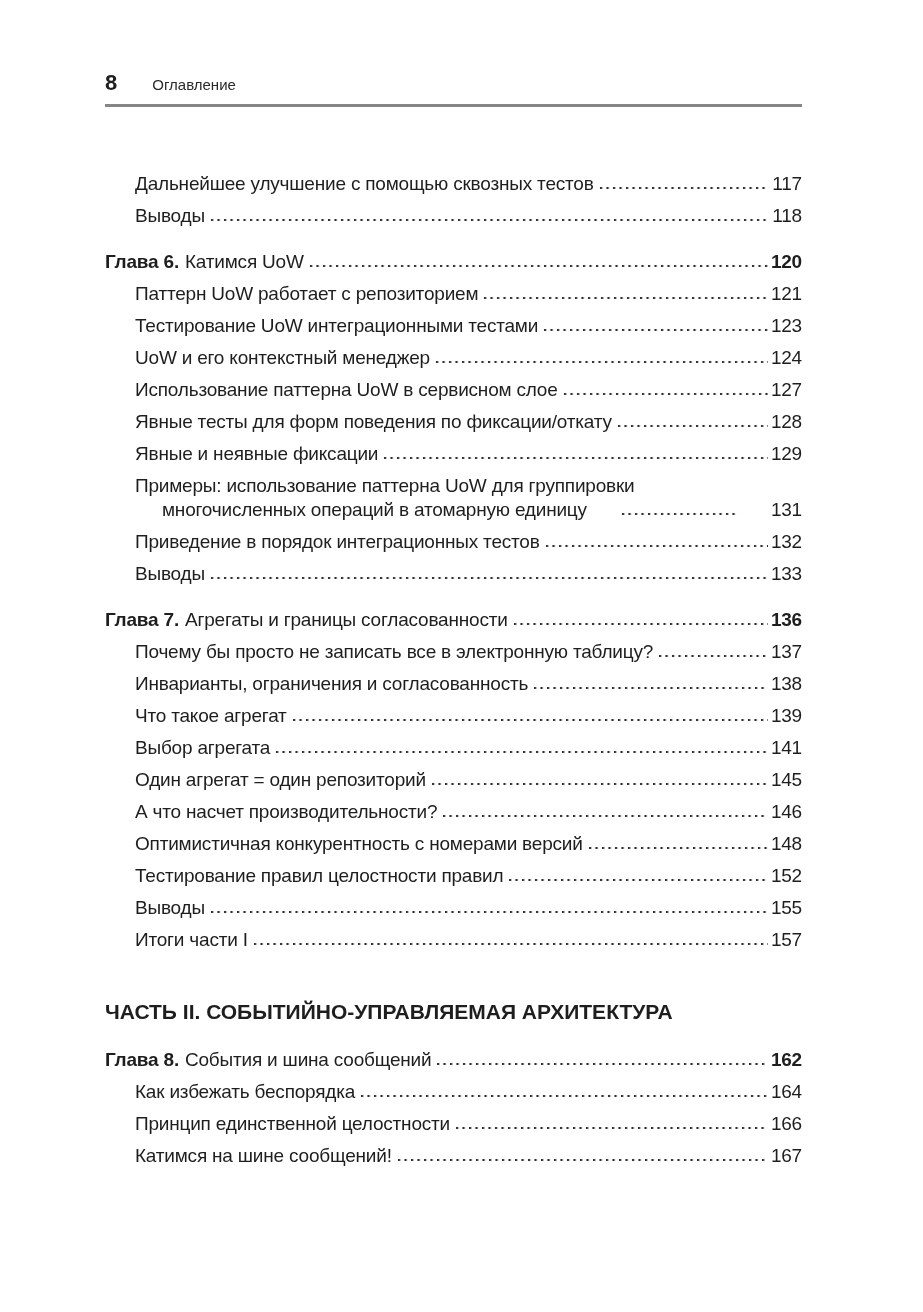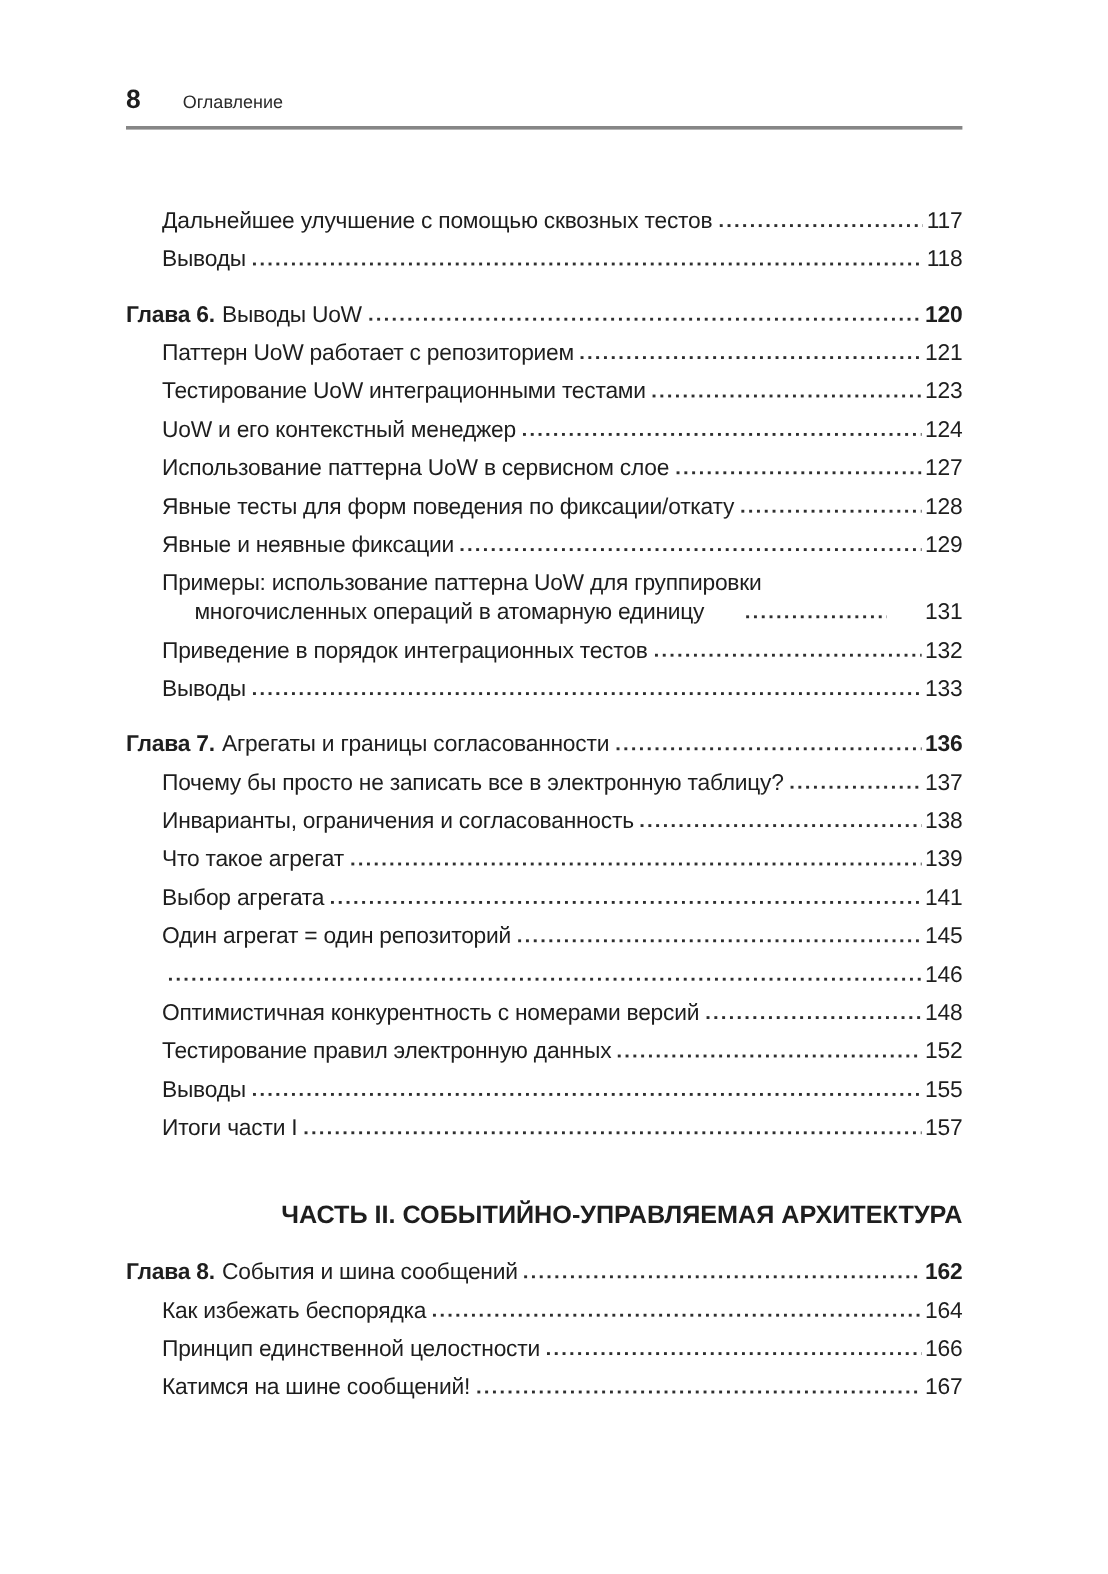--- a/index.html
+++ b/index.html
@@ -76,21 +76,21 @@
     line-height: 22px;
     gap: 29px;
   }
 
   .part {
     display: block;
     margin-top: 48px;
     margin-bottom: 16px;
     font-size: 21px;
     font-weight: bold;
-    text-align: right;
+    text-align: left;
     line-height: 26px;
     letter-spacing: 0;
   }
 
   .dots {
     flex: 1 1 0;
     min-width: 10px;
     height: 4px;
     margin: 0 3px 0 5px;
     background-image: radial-gradient(circle at 2px 2px, #2e2e2e 1.15px, rgba(0,0,0,0) 1.5px);
@@ -118,21 +118,21 @@
     <span class="dots"></span>
     <span class="page-num">117</span>
   </li>
         <li class="row entry">
     <span class="title">Выводы</span>
     <span class="dots"></span>
     <span class="page-num">118</span>
   </li>
         <li class="row chapter">
     <span class="label">Глава 6.</span>
-    <span class="title">Выводы UoW</span>
+    <span class="title">Катимся UoW</span>
     <span class="dots"></span>
     <span class="page-num">120</span>
   </li>
         <li class="row entry">
     <span class="title">Паттерн UoW работает с репозиторием</span>
     <span class="dots"></span>
     <span class="page-num">121</span>
   </li>
         <li class="row entry">
     <span class="title">Тестирование UoW интеграционными тестами</span>
@@ -202,30 +202,31 @@
     <span class="title">Выбор агрегата</span>
     <span class="dots"></span>
     <span class="page-num">141</span>
   </li>
         <li class="row entry">
     <span class="title">Один агрегат = один репозиторий</span>
     <span class="dots"></span>
     <span class="page-num">145</span>
   </li>
         <li class="row entry">
+    <span class="title">А что насчет производительности?</span>
     <span class="dots"></span>
     <span class="page-num">146</span>
   </li>
         <li class="row entry">
     <span class="title">Оптимистичная конкурентность с номерами версий</span>
     <span class="dots"></span>
     <span class="page-num">148</span>
   </li>
         <li class="row entry">
-    <span class="title">Тестирование правил электронную данных</span>
+    <span class="title">Тестирование правил целостности правил</span>
     <span class="dots"></span>
     <span class="page-num">152</span>
   </li>
         <li class="row entry">
     <span class="title">Выводы</span>
     <span class="dots"></span>
     <span class="page-num">155</span>
   </li>
         <li class="row entry">
     <span class="title">Итоги части I</span>

